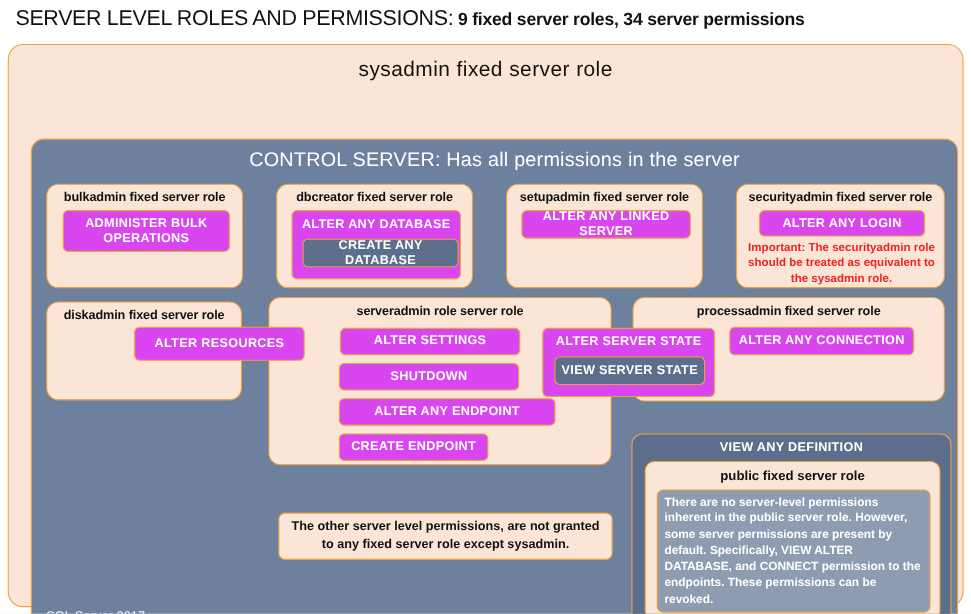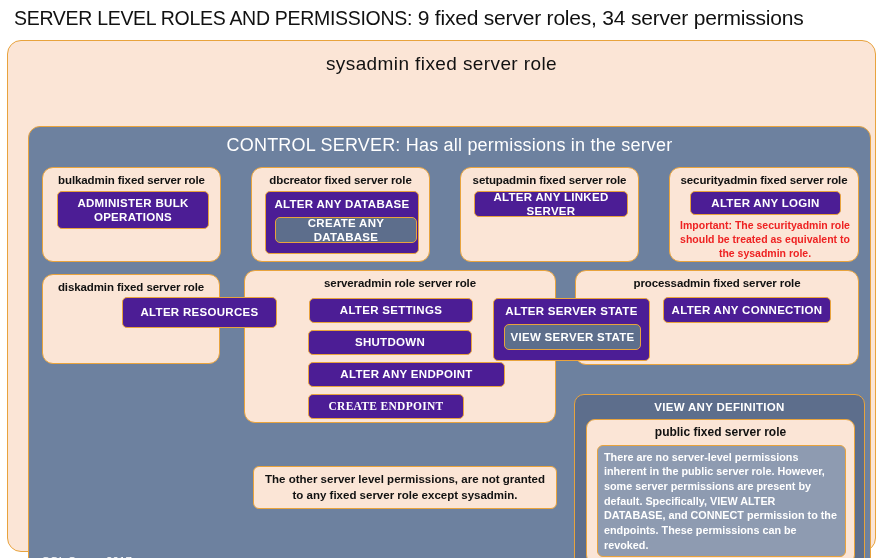--- a/index.html
+++ b/index.html
@@ -21,22 +21,22 @@
     width: 860px; height: 28px;
     white-space: nowrap;
     color: #111111;
   }
   #title-main {
     font-size: 19.5px;
     font-weight: 400;
     letter-spacing: -0.3px;
   }
   #title-sub {
-    font-size: 21px;
-    font-weight: 400;
+    font-size: 16px;
+    font-weight: 700;
     letter-spacing: -0.2px;
   }
 
   
   #sysadmin-box {
     position: absolute;
     left: 7px; top: 40px;
     width: 869px; height: 512px;
     background: #fbe5d6;
     border: 1.6px solid #e8a33d;
@@ -85,21 +85,21 @@
     text-align: center;
     font-size: 11.5px;
     font-weight: bold;
     color: #111111;
     letter-spacing: -0.1px;
   }
 
   
   .perm {
     position: absolute;
-    background: #4c1d95;
+    background: #d946ef;
     border: 1.4px solid #e8a33d;
     border-radius: 5px;
     color: #ffffff;
     font-size: 11.5px;
     font-weight: bold;
     letter-spacing: 0.3px;
     display: flex;
     align-items: center;
     justify-content: center;
     text-align: center;
@@ -234,21 +234,21 @@
 
     <div class="role-card" style="left:13px; top:147px; width:178px; height:90px;">
       <div class="role-title">diskadmin fixed server role</div>
     </div>
 
     <div class="role-card" style="left:215px; top:143px; width:312px; height:153px;">
       <div class="role-title">serveradmin role server role</div>
       <div class="perm" style="left:51px; top:27px; width:164px; height:25px;margin-left:13px;">ALTER SETTINGS</div>
       <div class="perm" style="left:63px; top:59px; width:164px; height:25px;">SHUTDOWN</div>
       <div class="perm" style="left:63px; top:91px; width:197px; height:25px;">ALTER ANY ENDPOINT</div>
-      <div class="perm" style="left:63px; top:123px; width:156px; height:25px;font-family:Liberation Serif, serif;">CREATE  ENDPOINT</div>
+      <div class="perm" style="left:63px; top:123px; width:136px; height:25px;">CREATE  ENDPOINT</div>
     </div>
 
     <div class="role-card" style="left:546px; top:143px; width:284px; height:95px;">
       <div class="role-title">processadmin fixed server role</div>
       <div class="perm" style="left:87px; top:26px; width:168px; height:26px;">ALTER ANY CONNECTION</div>
     </div>
 
     <div class="perm lifted" style="left:93px; top:170px; width:155px; height:31px;">ALTER RESOURCES</div>
 
     <div class="perm lifted" style="left:464px; top:171px; width:157px; height:63px; align-items:flex-start; padding-top:5px;">

